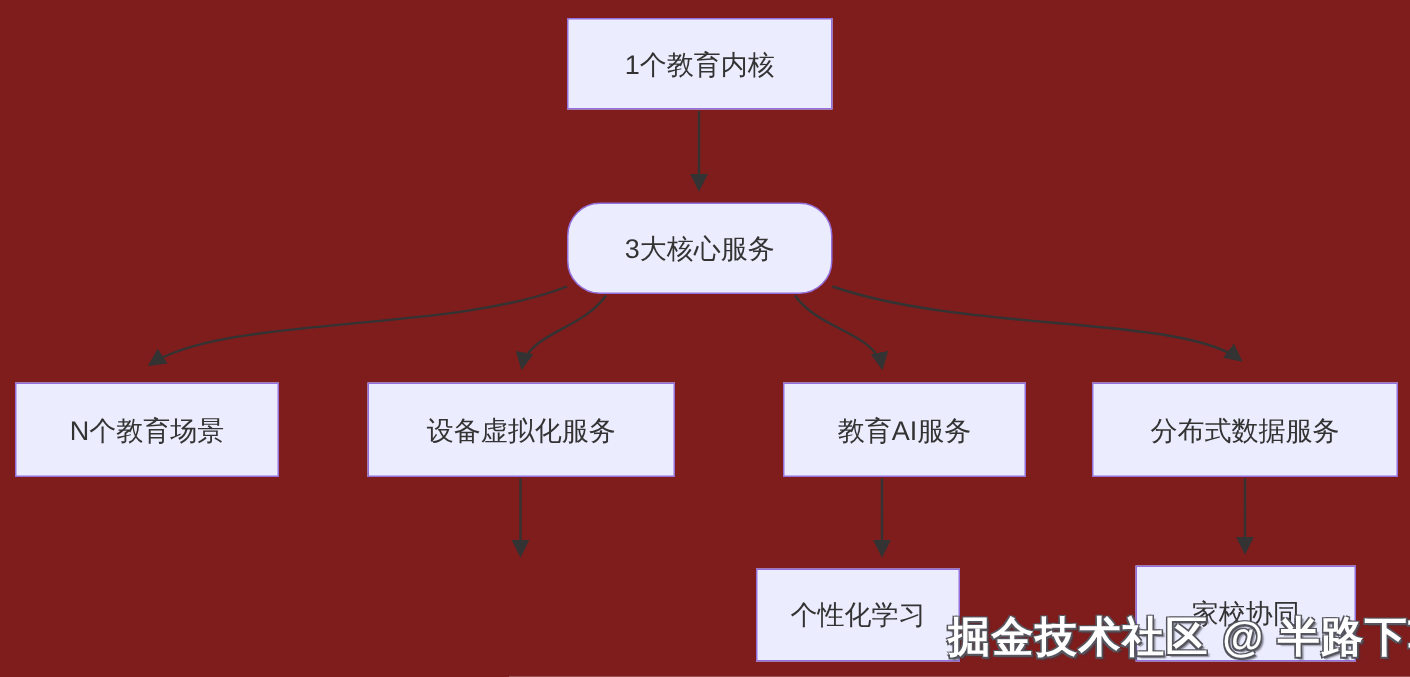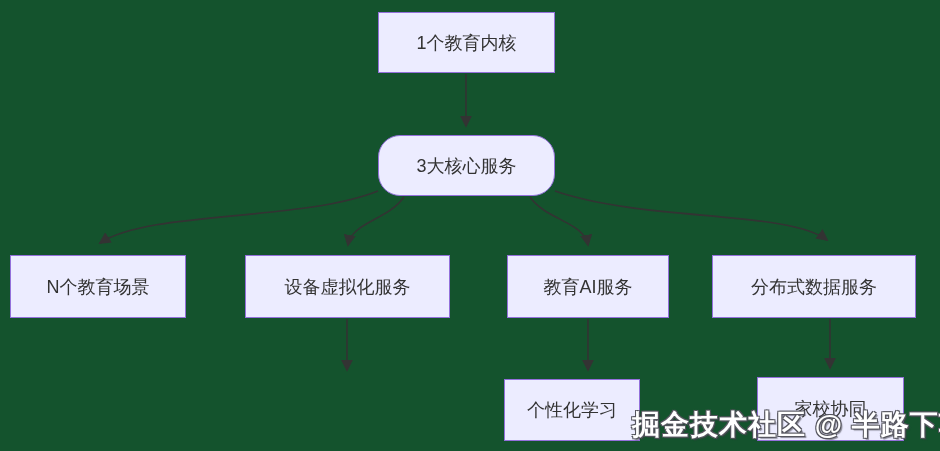--- a/index.html
+++ b/index.html
@@ -4,21 +4,21 @@
 <style>
   html, body {
     margin: 0;
     padding: 0;
     font-family: "Liberation Sans", "DejaVu Sans", sans-serif;
   }
   .canvas {
     position: relative;
     width: 940px;
     height: 451px;
-    background: #14532d;
+    background: #7f1d1d;
     overflow: hidden;
   }
   .edges {
     position: absolute;
     left: 0; top: 0;
     width: 940px;
     height: 451px;
   }
   .node {
     position: absolute;
@@ -31,22 +31,22 @@
     align-items: center;
     justify-content: center;
     text-align: center;
     white-space: nowrap;
   }
   
   .n-kernel        { left: 378px; top: 12px;  width: 177px; height: 61px; }
   .n-core          { left: 378px; top: 135px; width: 177px; height: 61px; border-radius: 22px; }
   .n-scenes        { left: 10px;  top: 255px; width: 176px; height: 63px; }
   .n-device        { left: 245px; top: 255px; width: 205px; height: 63px; }
-  .n-ai            { left: 507px; top: 255px; width: 162px; height: 63px; }
-  .n-distributed   { left: 712px; top: 255px; width: 204px; height: 63px; text-align: right; }
+  .n-ai            { left: 522px; top: 255px; width: 162px; height: 63px; }
+  .n-distributed   { left: 728px; top: 255px; width: 204px; height: 63px; text-align: right; }
   .n-classroom     { left: 273px; top: 379px; width: 147px; height: 62px; }
   .n-personalized  { left: 504px; top: 379px; width: 136px; height: 62px; }
   .n-homeschool    { left: 757px; top: 377px; width: 147px; height: 64px; }
 
   .watermark {
     position: absolute;
     left: 632px;
     top: 406px;
     font-size: 28px;
     font-weight: bold;

